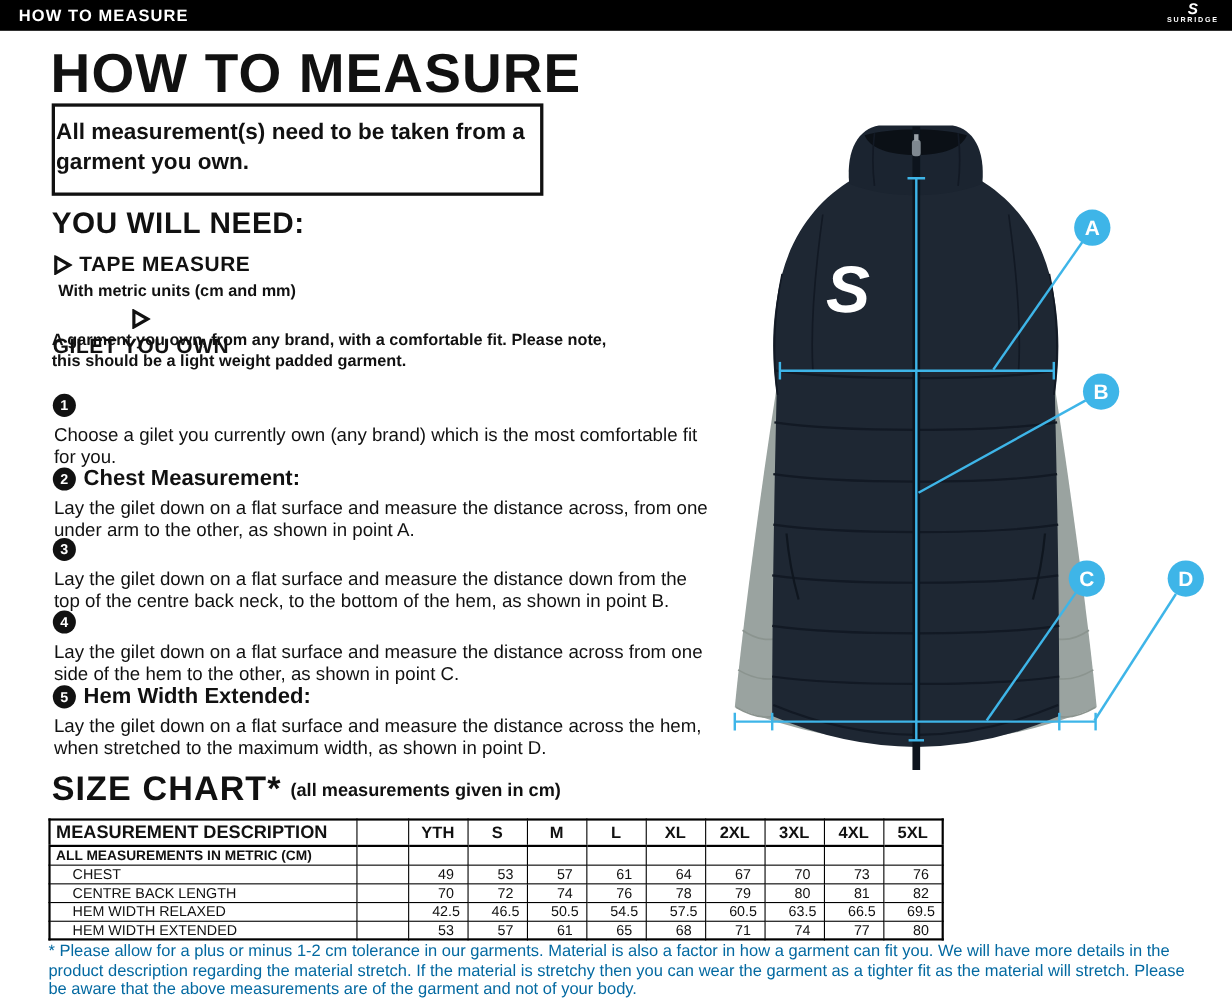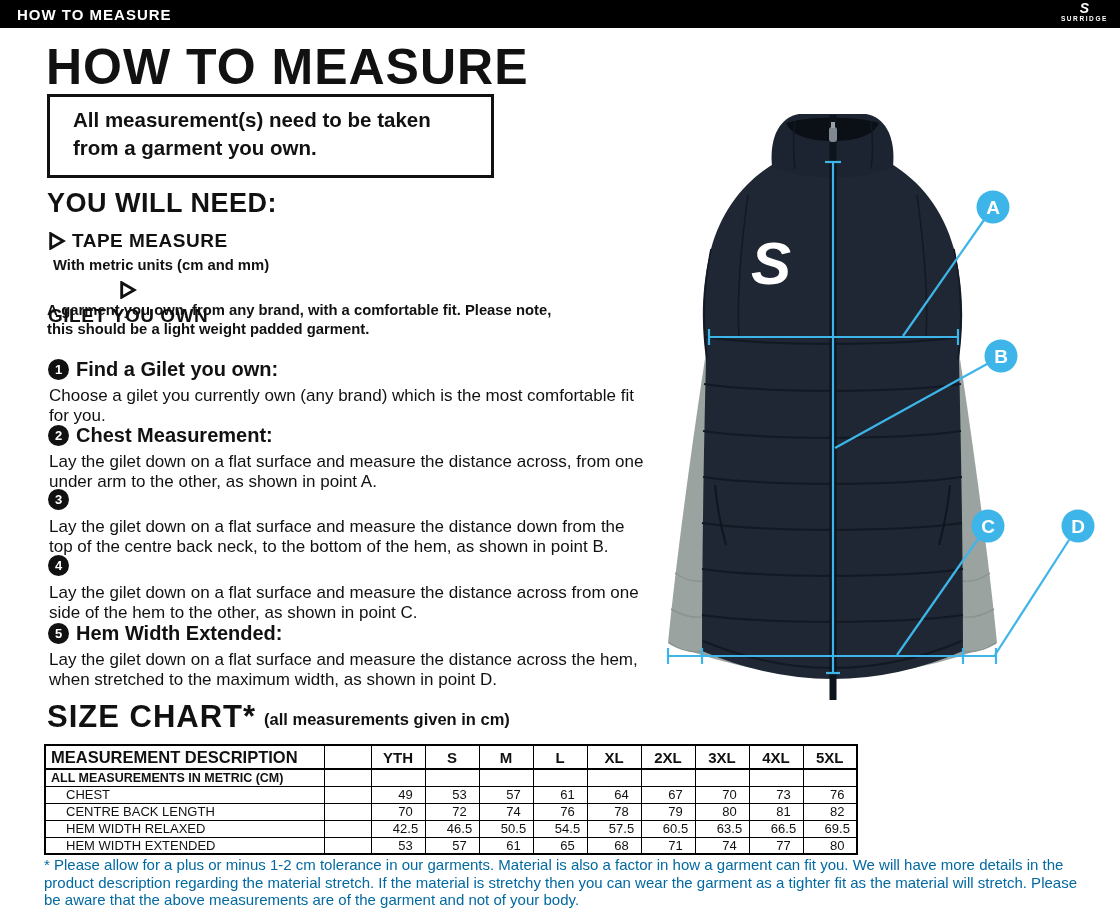--- a/index.html
+++ b/index.html
@@ -16,21 +16,21 @@
   .topbar-title { color:#fff; font-size:15px; font-weight:700; letter-spacing:1px;
                   margin-left:17px; }
   .brand-logo { position:absolute; right:12px; top:1px; display:flex; flex-direction:column;
                 align-items:center; line-height:1; }
   .brand-s { color:#fff; font-size:14px; font-weight:700; font-style:italic; }
   .brand-name { color:#fff; font-size:6.5px; font-weight:700; letter-spacing:1.6px; margin-top:1px; }
 
   
   .main-title { left:46px; top:38px; font-size:50px; font-weight:700; letter-spacing:1px; }
   .notice-box { left:47px; top:94px; width:447px; height:84px; border:3px solid #111;
-                padding:9px 23px; }
+                padding:9px 1px; }
   .notice-box p { font-size:20.5px; font-weight:700; line-height:1.38; }
 
   
   .ywn-heading { left:47px; top:188px; font-size:27px; font-weight:700; letter-spacing:0.5px; }
   .need-row { display:flex; align-items:center; gap:6px; }
   .need-row .tri { width:18px; height:18px; flex:0 0 auto; }
   .need-label { font-size:19px; font-weight:700; letter-spacing:0.5px; }
   .need-desc { font-size:14.8px; font-weight:700; line-height:1.28; }
   .need-row-1 { left:48px; top:230px; }
   .need-desc-1 { left:53px; top:256px; }
@@ -101,21 +101,20 @@
 <div class="abs need-row need-row-2">
   <svg class="tri" viewBox="0 0 20 20">
       <path d="M3 2 L17 10 L3 18 Z" fill="#fff" stroke="#111" stroke-width="3.2" stroke-linejoin="miter"></path>
     </svg>
   <span class="need-label">GILET YOU OWN</span>
 </div>
 <div class="abs need-desc need-desc-2">A garment you own, from any brand, with a comfortable fit. Please note, this should be a light weight padded garment.</div>
 
 <div class="abs step-head s1h">
   <span class="step-badge">1</span>
-  <span class="step-title">Find a Gilet you own:</span>
 </div>
 <div class="abs step-body s1b">Choose a gilet you currently own  (any brand) which is the most comfortable fit for you.</div>
 
 <div class="abs step-head s2h">
   <span class="step-badge">2</span>
   <span class="step-title">Chest Measurement:</span>
 </div>
 <div class="abs step-body s2b">Lay the gilet down on a flat surface and measure the distance across, from one under arm to the other, as shown in point A.</div>
 
 <div class="abs step-head s3h">

